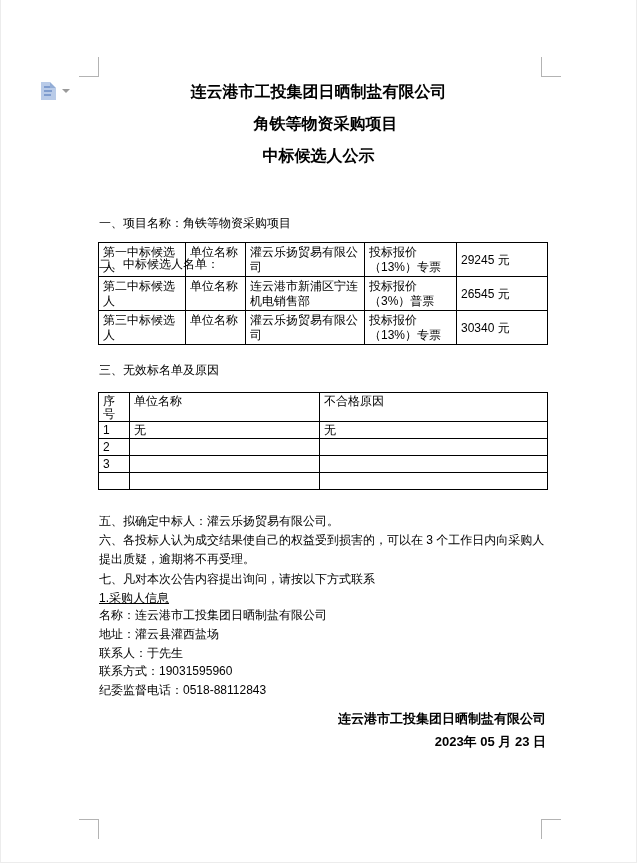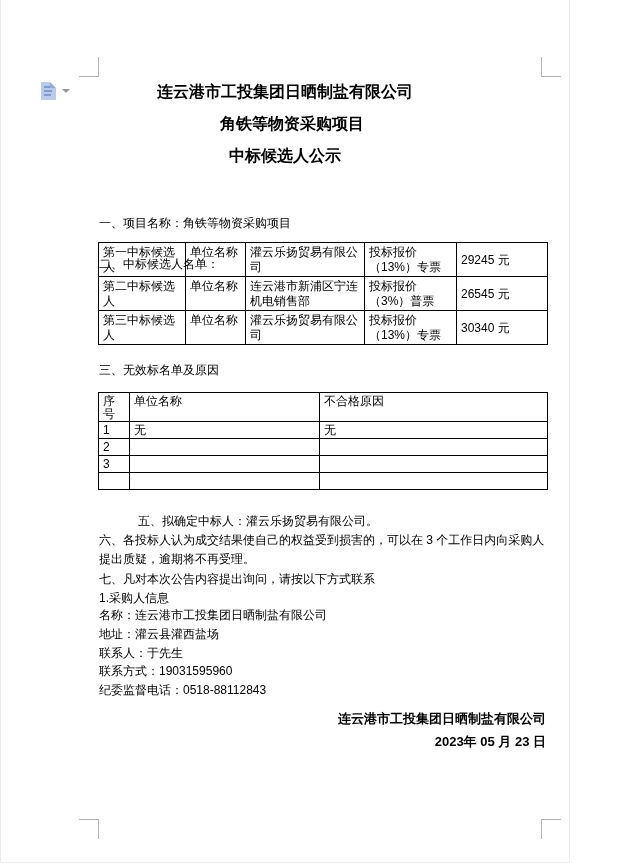--- a/index.html
+++ b/index.html
@@ -1,19 +1,19 @@
 <!DOCTYPE html>
 <html><head>
 <meta charset="utf-8">
 <style>
   * { margin:0; padding:0; box-sizing:border-box; }
   html, body { background:#ffffff; }
   .page {
     position:relative;
-    width:570px; height:863px;
+    width:637px; height:863px;
     background:#ffffff;
     font-family:"Liberation Sans", sans-serif;
     color:#000000;
     border-left:1px solid #ececec;
     border-right:1px solid #ececec;
     border-bottom:1px solid #ececec;
     overflow:hidden;
   }
   
   .crop { position:absolute; width:20px; height:20px; border:0 solid #b3b3b3; }
@@ -36,24 +36,24 @@
                 border-right:4px solid transparent; border-top:4px solid #9a9a9a; }
 
   .title { position:absolute; left:0; right:0; text-align:center;
            font-size:16px; line-height:18px; font-weight:bold; }
   .t-1 { top:83px; } .t-2 { top:115px;padding-left:14px; } .t-3 { top:147px; }
 
   .para { position:absolute; left:98px; width:449px; font-size:12px; line-height:19px; }
   .p-item1 { top:205px;margin-top:9px; }
   .p-item2 { top:227px;margin-top:28px; }
   .p-item3 { top:361px; }
-  .p-item5 { top:512px;margin-left:39px; }
+  .p-item5 { top:512px; }
   .p-item6 { top:531px; }
   .p-item7 { top:570px; }
-  .p-intro { top:589px; }
+  .p-intro { top:589px;text-decoration:underline; }
   .contact-block { position:absolute; left:98px; width:449px; top:606px;
                    font-size:12px; line-height:18.8px; }
 
   table { position:absolute; left:97px; width:449px; border-collapse:collapse; table-layout:fixed; }
   td, th { border:1px solid #000000; font-size:12px; font-weight:normal;
            text-align:left; vertical-align:top; padding:2px 4px 0 4px; line-height:15px;
            overflow:hidden; }
   .t1 { top:242px; }
   .t1 td { height:34px; }
   .t1 td.price { vertical-align:middle; }

